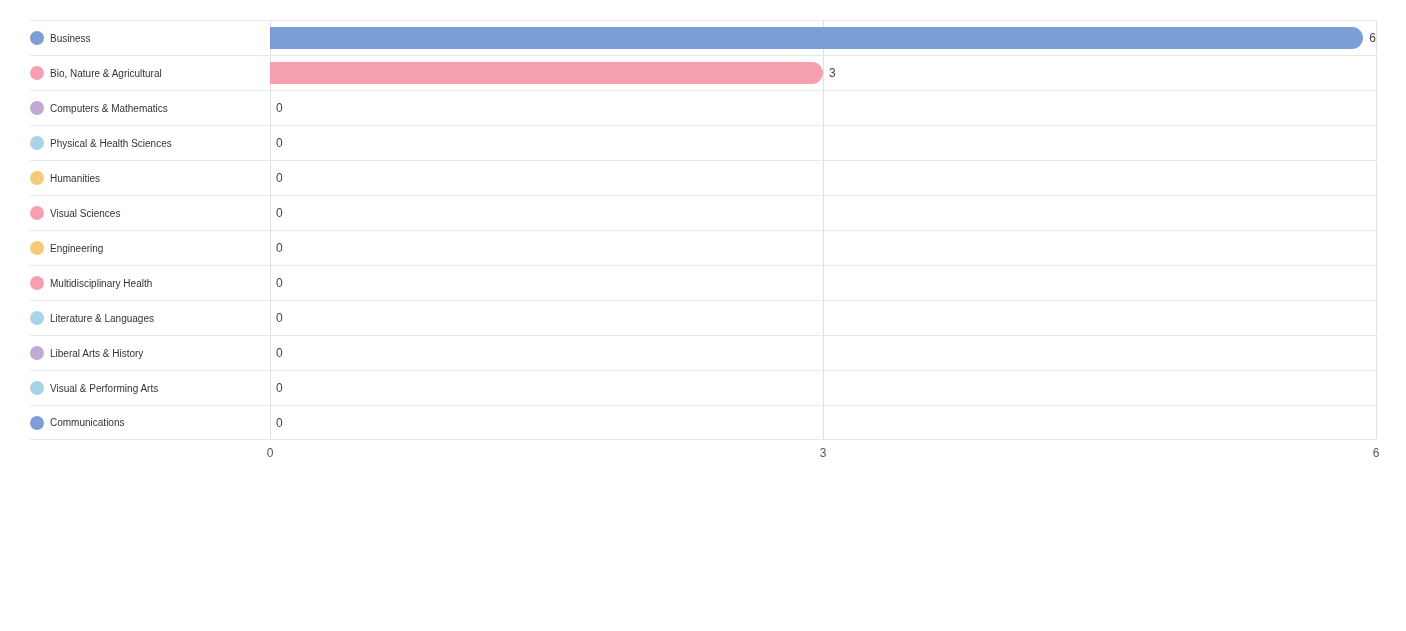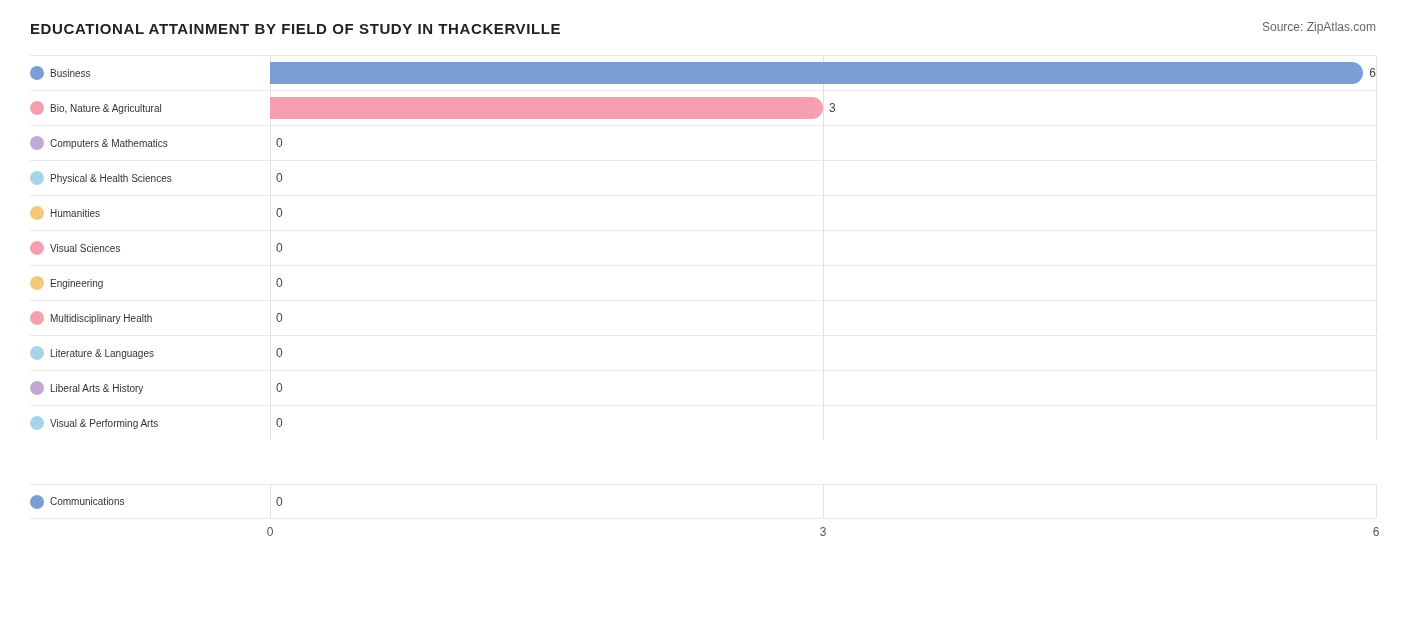--- a/index.html
+++ b/index.html
@@ -34,21 +34,20 @@
     }
     .bar-row {
       display: flex;
       align-items: center;
       height: 35px;
       border-top: 1px solid #e8e8e8;
       position: relative;
     }
     .bar-row:last-child {
       border-bottom: 1px solid #e8e8e8;
-      margin-top: 44px;
     }
     .bar-label-wrap {
       width: 240px;
       flex-shrink: 0;
       display: flex;
       align-items: center;
       gap: 6px;
     }
     .bar-dot {
       width: 14px;
@@ -99,24 +98,20 @@
       font-size: 12px;
       color: #555;
       position: absolute;
       transform: translateX(-50%);
     }
   </style>
 </head>
 <body>
 
 <div>
-  <div class="chart-header">
-    <span class="chart-title">EDUCATIONAL ATTAINMENT BY FIELD OF STUDY IN THACKERVILLE</span>
-    <span class="chart-source">Source: ZipAtlas.com</span>
-  </div>
 
   <div class="chart-area" id="chart-area">
   <div class="bar-row">
         <div class="bar-label-wrap">
           <div class="bar-dot" style="background-color: rgb(123, 159, 212);"></div>
           <span class="bar-label">Business</span>
         </div>
         <div class="bar-graph-area">
           <div class="grid-line" style="left: 0%;"></div>
           <div class="grid-line" style="left: 50%;"></div>

